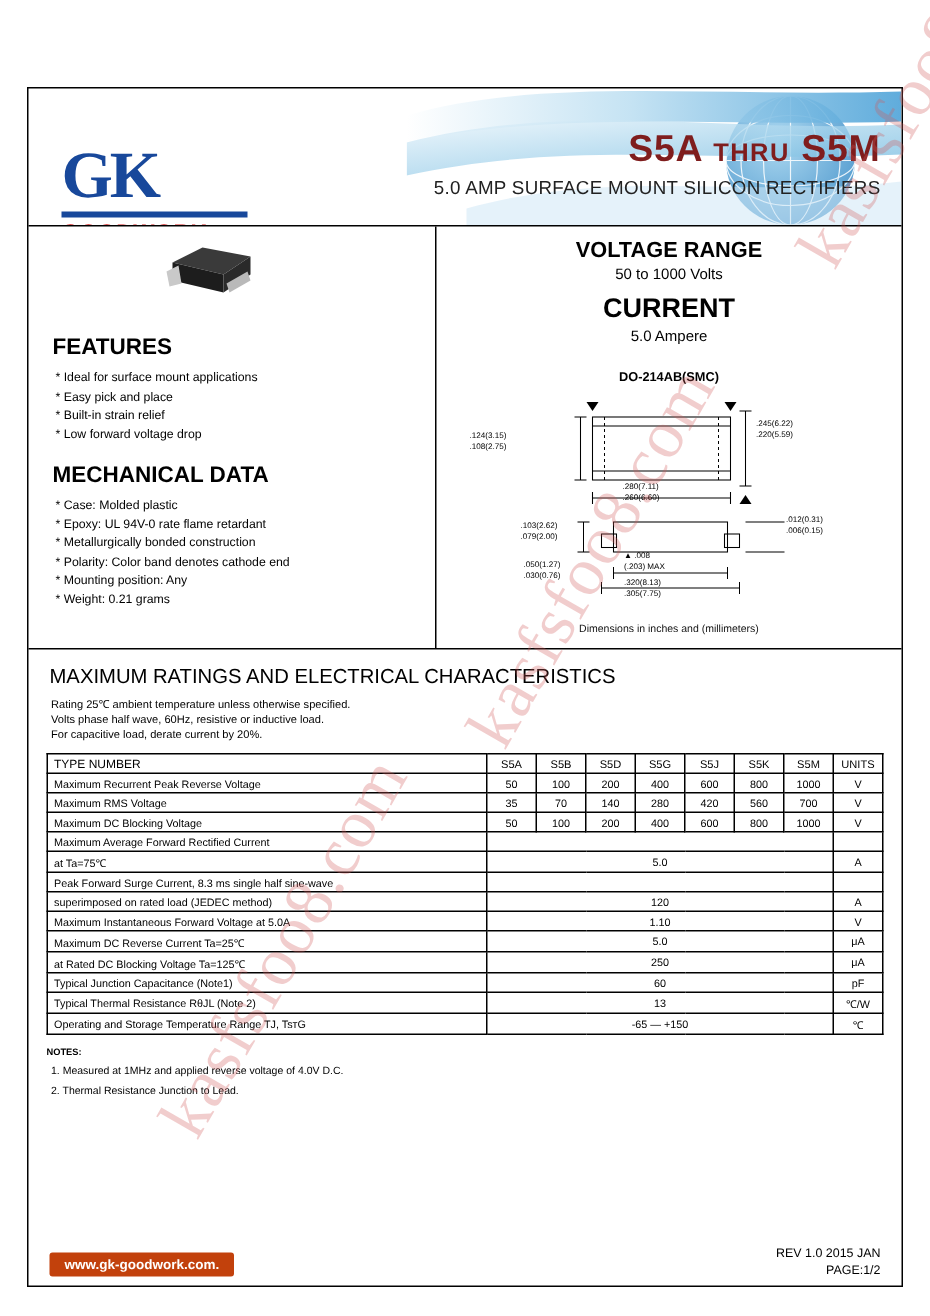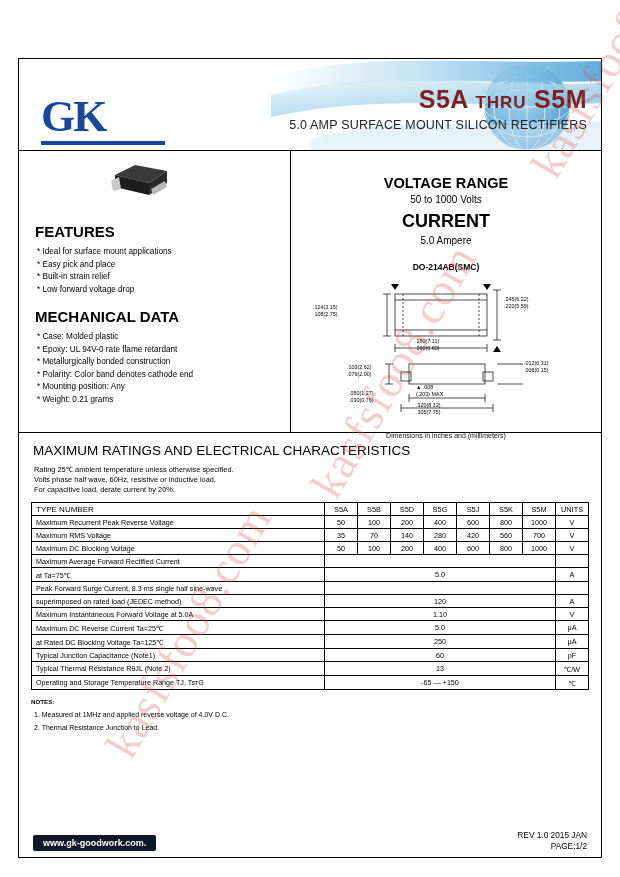--- a/index.html
+++ b/index.html
@@ -86,21 +86,21 @@
     font-family: "Liberation Sans", sans-serif;
     font-weight: bold; font-size: 15px;
     margin: 0 0 6px 6px;
   }
   .features { margin-top: 66px; }
   ul.bullets { list-style: none; margin: 0 0 0 8px; padding: 0; }
   ul.bullets li { font-size: 8.2px; line-height: 12.5px; color: #000; }
   .mech { margin-top: 12px; }
 
   .upper-right {
-    flex: 1; position: relative; padding-top: 24px;
+    flex: 1; position: relative; padding-top: 8px;
   }
   .vr-block { text-align: center; }
   .vr-title { font-size: 14.5px; font-weight: bold; }
   .vr-val { font-size: 10px; margin-top: 3px; }
   .cur-title { font-size: 18px; font-weight: bold; margin-top: 6px; }
   .cur-val { font-size: 10px; margin-top: 3px; }
   .pkg-label {
     text-align: center; font-size: 8.5px; font-weight: bold; margin-top: 16px;
   }
   .drawing { position: relative; height: 150px; margin-top: 4px; }
@@ -138,21 +138,21 @@
   .notes { margin-top: 8px; font-size: 6.6px; }
   .notes .nt-title { font-weight: bold; font-size: 6.2px; }
   .notes p { margin: 6px 0 0 3px; font-size: 7px; }
 
   
   .footer {
     position: absolute; left: 0; bottom: 0; width: 100%; height: 34px;
   }
   .web {
     position: absolute; left: 14px; bottom: 6px;
-    background: #0f172a; color: #fff; font-size: 9px; font-weight: bold;
+    background: #c2410c; color: #fff; font-size: 9px; font-weight: bold;
     padding: 3px 10px; border-radius: 2px;
   }
   .rev {
     position: absolute; right: 14px; bottom: 5px;
     text-align: right; font-size: 8.3px; line-height: 11px;
   }
 
   
   .watermark {
     position: absolute; left: 0; top: 0; width: 620px; height: 877px;

